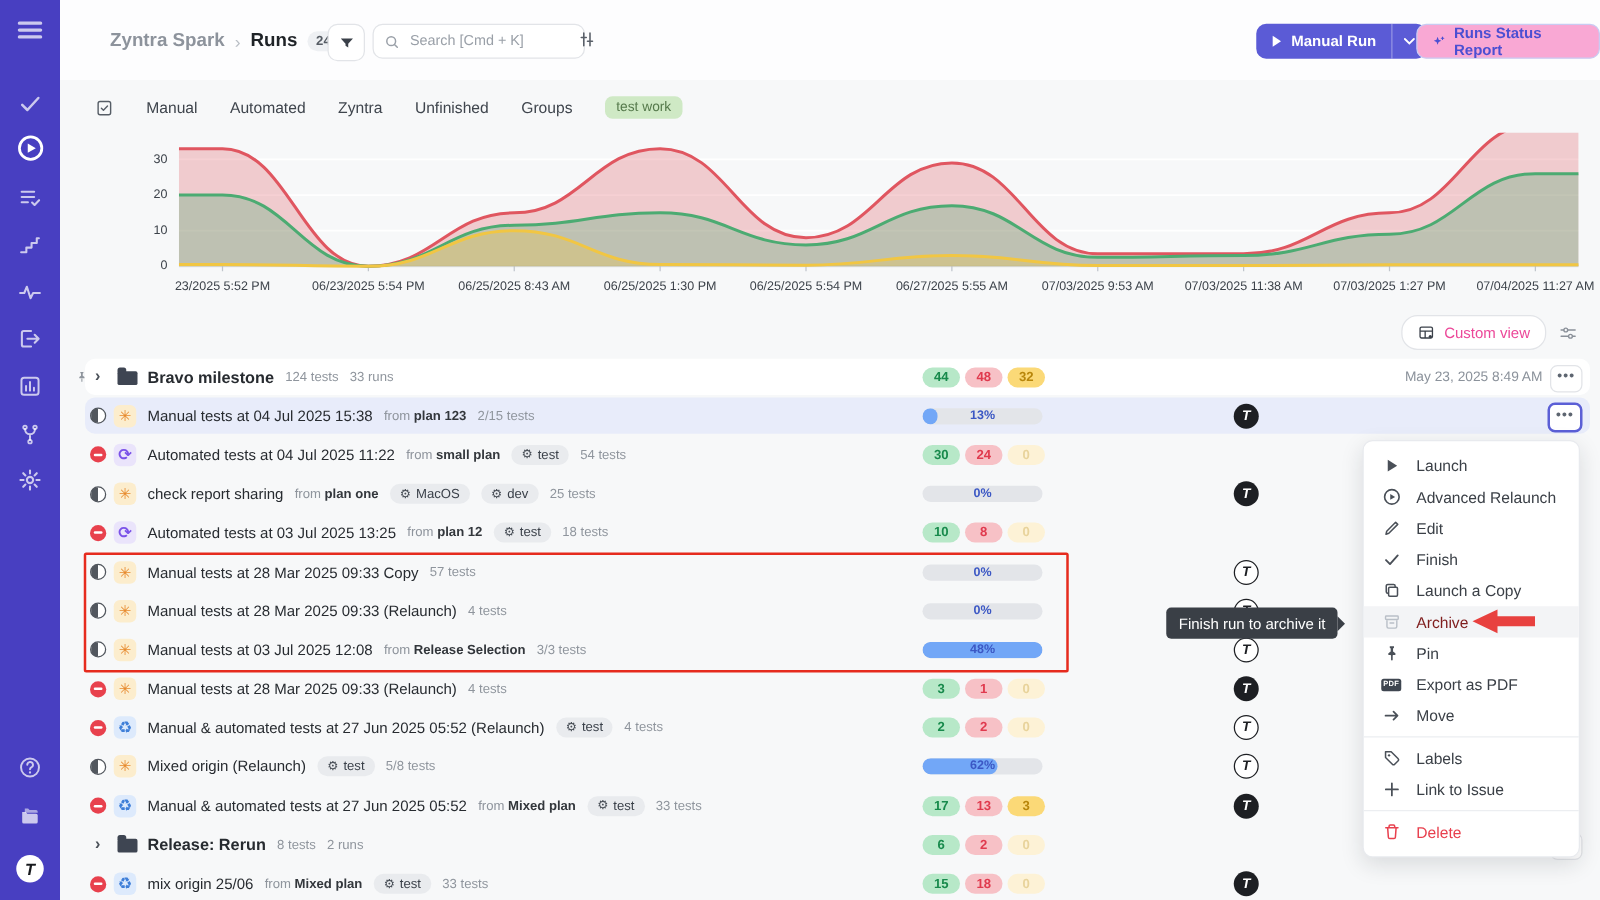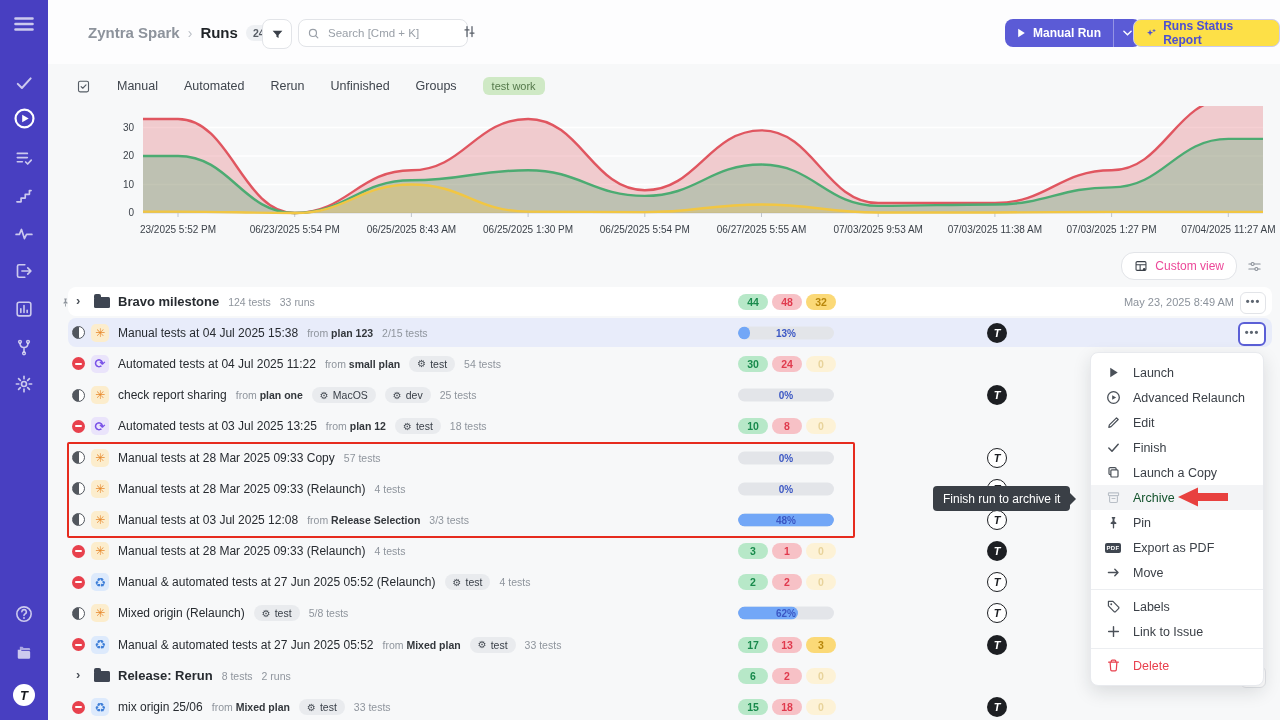--- a/index.html
+++ b/index.html
@@ -25,21 +25,21 @@
   .searchbox{position:absolute;left:250px;top:19px;width:152px;height:26px;border:1px solid #e2e4e8;border-radius:8px;
              background:#fff;display:flex;align-items:center;padding:0 8px;gap:6px;}
   .searchbox input{border:0;outline:0;flex:1;font-size:11.5px;color:#3a4049;background:transparent;min-width:0;
                    font-family:"Liberation Sans","DejaVu Sans",sans-serif;}
   .searchbox input::placeholder{color:#9aa0a8;}
   .adjust-ic{position:absolute;left:414px;top:24px;color:#595f68;}
   .run-split{position:absolute;left:957px;top:19px;height:28px;display:flex;background:#5b5bd6;border-radius:8px;
              color:#fff;font-size:12px;font-weight:700;overflow:hidden;cursor:pointer;}
   .run-main{display:flex;align-items:center;gap:7px;padding:0 12px;}
   .run-caret{display:flex;align-items:center;padding:0 9px;border-left:1px solid rgba(255,255,255,.35);}
-  .report-btn{position:absolute;left:1085px;top:19px;height:26px;border:1px solid #c9cbf2;border-radius:8px;background:#fde047;
+  .report-btn{position:absolute;left:1085px;top:19px;height:26px;border:1px solid #c9cbf2;border-radius:8px;background:#f9a8d4;
               color:#4c4fd2;font-size:12px;font-weight:700;display:flex;align-items:center;gap:6px;padding:0 11px;}
   
   .tabsrow{position:absolute;left:28px;top:74px;height:24px;display:flex;align-items:center;gap:26px;}
   .tab{font-size:12.5px;color:#3f454d;font-weight:500;cursor:pointer;}
   .tab-ic{color:#565d66;display:flex;}
   .chip{background:#cfe9c5;color:#55794b;font-size:11px;font-weight:500;border-radius:6px;padding:3px 9px;}
   
   .chart-plot{position:absolute;left:95px;top:106px;width:1120px;height:112px;overflow:hidden;}
   .ylab{position:absolute;left:58px;width:28px;text-align:right;font-size:10px;color:#3c424a;}
   .xlab{position:absolute;top:224px;transform:translateX(-50%);font-size:10px;color:#3c424a;white-space:nowrap;}
@@ -89,21 +89,21 @@
   .av-light{background:#fff;color:#1d1f23;border:1.5px solid #1d1f23;}
   .r-date{position:absolute;right:46px;top:50%;transform:translateY(-50%);font-size:11px;color:#8b929b;}
   .dots-btn{position:absolute;right:14px;top:50%;margin-top:-10px;width:24px;height:20px;border:1px solid #e2e4e8;
             border-radius:6px;background:#fff;color:#5d6570;font-size:11px;letter-spacing:1px;line-height:17px;text-align:center;font-weight:700;}
   .dots-btn.focus{border:2px solid #5b5fd6;margin-top:-11px;}
   
   .menu{position:absolute;left:1090px;top:352px;width:172px;background:#fff;border:1px solid #e8eaee;border-radius:8px;
         box-shadow:0 6px 18px rgba(25,30,40,.13);padding:7px 0;z-index:50;}
   .mi{height:25px;display:flex;align-items:center;gap:12px;padding:0 14px;font-size:12.5px;color:#3b4047;cursor:pointer;}
   .mi .mic{width:16px;display:flex;justify-content:center;color:#4a5058;}
-  .mi.disabled{background:#f3f4f6;color:#14532d;cursor:default;align-items:center;}
+  .mi.disabled{background:#f3f4f6;color:#7f1d1d;cursor:default;align-items:center;}
   .mi.disabled .mic{color:#b9bfc7;}
   .mi.danger{color:#e8404e;}
   .mi.danger .mic{color:#e8404e;}
   .mdiv{height:1px;background:#eceef1;margin:4px 0;}
   .pdf-chip{background:#3f4650;color:#fff;font-size:6px;font-weight:700;border-radius:2px;padding:2px 2px;letter-spacing:.3px;}
   
   .red-rect{position:absolute;left:67px;top:442px;width:784px;height:92px;border:2px solid #e62b1e;border-radius:2px;z-index:40;pointer-events:none;}
   .tooltip{position:absolute;left:933px;top:486px;height:25px;background:#3a3f46;color:#fff;font-size:12px;border-radius:4px;
            display:flex;align-items:center;padding:0 10px;z-index:60;white-space:nowrap;}
   .tooltip::after{content:'';position:absolute;right:-6px;top:50%;margin-top:-6px;border:6px solid transparent;border-right:0;
@@ -266,21 +266,21 @@
     <div class="tabsrow">
       <span class="tab-ic">
         <svg width="15" height="15" viewBox="0 0 24 24" fill="none" stroke="currentColor" stroke-width="1.8" stroke-linecap="round" stroke-linejoin="round">
             <rect x="4" y="3.5" width="16" height="17" rx="2.5"></rect>
             <path d="M8.2 12.2l2.6 2.6 5.2-5.4"></path>
           </svg>
       </span>
       <span id="tabs-host" style="display:flex;gap:26px;">
           <span class="tab">Manual</span>
           <span class="tab">Automated</span>
-          <span class="tab">Rerun</span>
+          <span class="tab">Zyntra</span>
           <span class="tab">Unfinished</span>
           <span class="tab">Groups</span>
         </span>
       <span class="chip">test work</span>
     </div>
 
     <div id="ylabs">
         <span class="ylab" style="top:207px">0</span>
         <span class="ylab" style="top:178.5px">10</span>
         <span class="ylab" style="top:150px">20</span>

